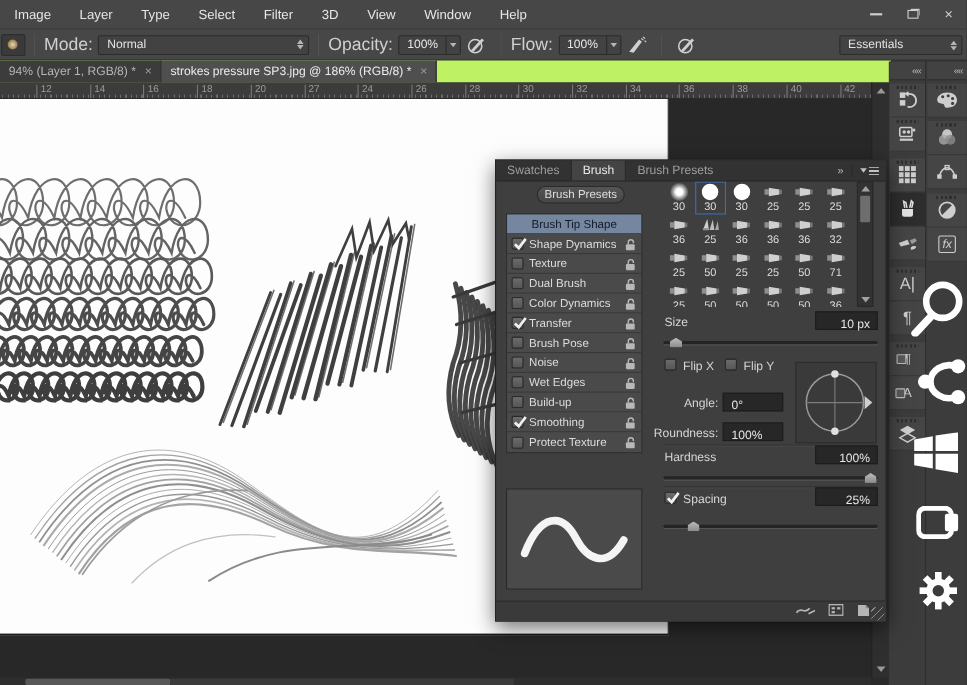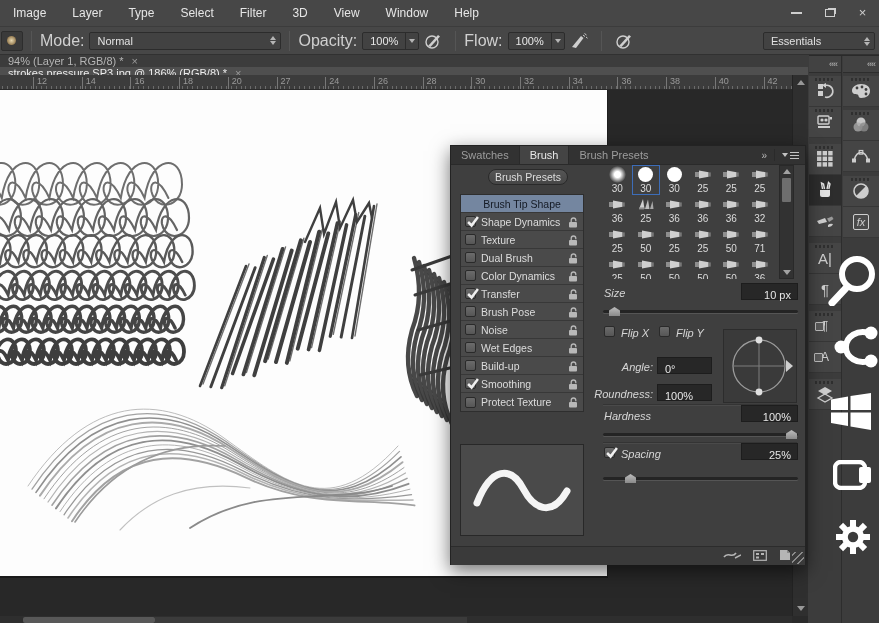--- a/index.html
+++ b/index.html
@@ -37,21 +37,21 @@
               display:flex; align-items:center; }
   .num-drop .val { padding:0 7px; color:#e8e8e8; }
   .num-drop .arrow-box { width:13px; height:100%; border-left:1px solid #2c2c2c; display:flex;
                          align-items:center; justify-content:center; }
   .num-drop .arrow-box i { width:0; height:0; border-left:3px solid transparent;
                          border-right:3px solid transparent; border-top:4px solid #b5b5b5; }
   .opt-icon { width:20px; height:20px; margin:0 4px; display:flex; align-items:center; justify-content:center; }
   .workspace { position:absolute; right:4px; top:5px; width:112px; }
 
   
-  .tabbar { position:absolute; left:0; top:55px; width:810px; height:20px; background:#bef264; display:flex;flex-direction:column; }
+  .tabbar { position:absolute; left:0; top:55px; width:810px; height:20px; background:#bef264; display:flex; }
   .doc-tab { height:20px; display:flex; align-items:center; padding:0 8px; font-size:11px;
              background:#3c3c3c; color:#b5b5b5; border-right:1px solid #2a2a2a; }
   .doc-tab.active { background:#4f4f4f; color:#ececec; }
   .tab-close { margin-left:8px; color:#9a9a9a; font-size:11px; }
 
   
   .ruler { position:absolute; left:0; top:75px; width:792px; height:15px; background:#3c3c3c;
            border-bottom:1px solid #2b2b2b; overflow:hidden;
            background-image:repeating-linear-gradient(90deg, #6b6b6b 0 1px, transparent 1px 4.87px);
            background-size:100% 4px; background-position:2px 11px; background-repeat:no-repeat; }
@@ -144,21 +144,21 @@
         background:radial-gradient(circle,#ffffff 0%,#ffffff 25%,rgba(255,255,255,0) 72%); }
   .hard-dot { width:15px; height:15px; border-radius:50%; background:#fff; }
   .g-scroll { position:absolute; left:328px; top:19px; width:15px; height:114px; background:#323232;
         border:1px solid #292929; }
   .g-scroll .sb-arrow { position:absolute; left:3px; width:0; height:0;
         border-left:4px solid transparent; border-right:4px solid transparent; }
   .g-scroll .up { top:3px; border-bottom:5px solid #a2a2a2; }
   .g-scroll .dn { bottom:3px; border-top:5px solid #a2a2a2; }
   .g-scroll .thumb { position:absolute; left:2px; top:12px; width:9px; height:24px; background:#6e6e6e; border-radius:1px; }
 
-  .fld-label { position:absolute; color:#d6d6d6; font-size:11px;font-style:italic; }
+  .fld-label { position:absolute; color:#d6d6d6; font-size:11px; }
   .val-box { position:absolute; height:17px; background:#272727; border:1px solid #1d1d1d;
         color:#e6e6e6; font-size:11px; text-align:right; padding:5px 6px 0 0; }
   .slider { position:absolute; height:10px; }
   .slider .track { position:absolute; left:0; right:0; top:4px; height:3px; background:#242424;
         border-radius:2px; box-shadow:0 1px 0 #555; }
   .slider .thumb { position:absolute; top:1px; width:11px; height:9px; background:linear-gradient(#bdbdbd,#8a8a8a);
         clip-path:polygon(50% 0,100% 38%,100% 100%,0 100%,0 38%); }
   .divline { position:absolute; left:152px; width:194px; height:1px; background:#343434; box-shadow:0 1px 0 #4a4a4a; }
 
   .circle-widget { position:absolute; left:272px; top:183px; width:74px; height:74px; background:#3a3a3a;

